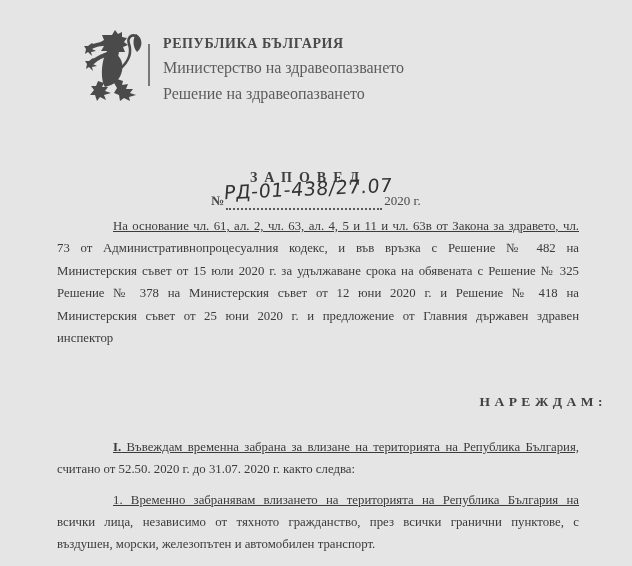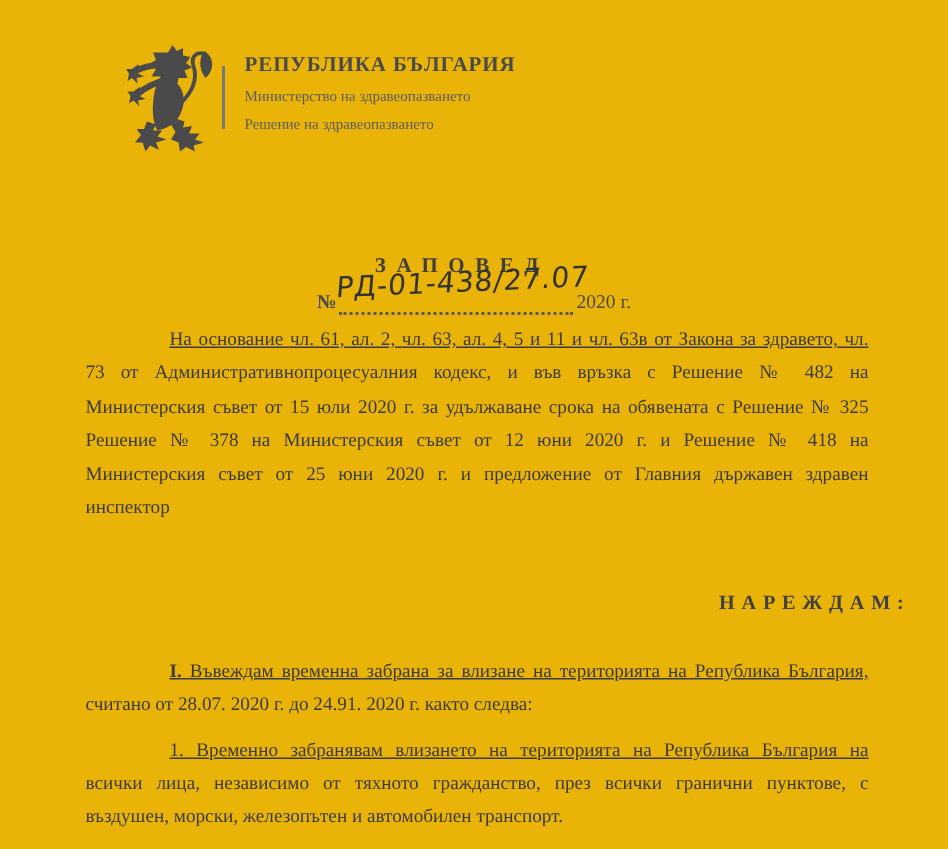--- a/index.html
+++ b/index.html
@@ -1,32 +1,32 @@
 <!DOCTYPE html>
 <html><head>
 <meta charset="utf-8">
 <style>
   html,body{margin:0;padding:0;}
   .page{
     position:relative;
     width:632px;height:566px;
-    background:#eab308;
+    background:#e5e5e5;
     overflow:hidden;
     font-family:"Liberation Serif", serif;
     color:#3d3d3d;
   }
   
   .coat{position:absolute;left:84px;top:29px;width:60px;height:74px;}
   .hdr-divider{position:absolute;left:148px;top:44px;width:2px;height:42px;background:#787878;}
   .hdr-text{position:absolute;left:163px;top:36px;}
   .hdr-republic{
     font-weight:bold;font-size:14px;letter-spacing:.6px;color:#4a4a4a;
     margin:0 0 7px 0;
   }
-  .hdr-line{font-size:10px;color:#5c5c5c;margin:0 0 8px 0;}
+  .hdr-line{font-size:16px;color:#5c5c5c;margin:0 0 8px 0;}
   
   .order-title{
     position:absolute;left:0;top:170px;width:632px;
     text-align:center;font-weight:bold;font-size:14px;
     letter-spacing:7px;color:#3f3f3f;
     transform:translateX(-8px);
   }
   .number-row{
     position:absolute;left:0;top:186px;width:632px;height:24px;
     display:flex;justify-content:center;align-items:flex-end;
@@ -113,21 +113,21 @@
       <div class="jline">Министерския съвет от 15 юли 2020 г. за удължаване срока на обявената с Решение № 325</div>
       <div class="jline">Решение № 378 на Министерския съвет от 12 юни 2020 г. и Решение № 418 на</div>
       <div class="jline">Министерския съвет от 25 юни 2020 г. и предложение от Главния държавен здравен</div>
       <div class="lastline">инспектор</div>
     </div>
 
     <div class="command-heading">НАРЕЖДАМ:</div>
 
     <div class="section-block">
       <div class="jline indent"><span class="bold">I.</span><span> Въвеждам временна забрана за влизане на територията на Република България,</span></div>
-      <div class="lastline">считано от 28.07. 2020 г. до 24.91. 2020 г. както следва:</div>
+      <div class="lastline">считано от 52.50. 2020 г. до 31.07. 2020 г. както следва:</div>
     </div>
 
     <div class="item-block">
       <div class="jline indent">1. Временно забранявам влизането на територията на Република България на</div>
       <div class="jline">всички лица, независимо от тяхното гражданство, през всички гранични пунктове, с</div>
       <div class="lastline">въздушен, морски, железопътен и автомобилен транспорт.</div>
     </div>
 
   </div>
 </div>

